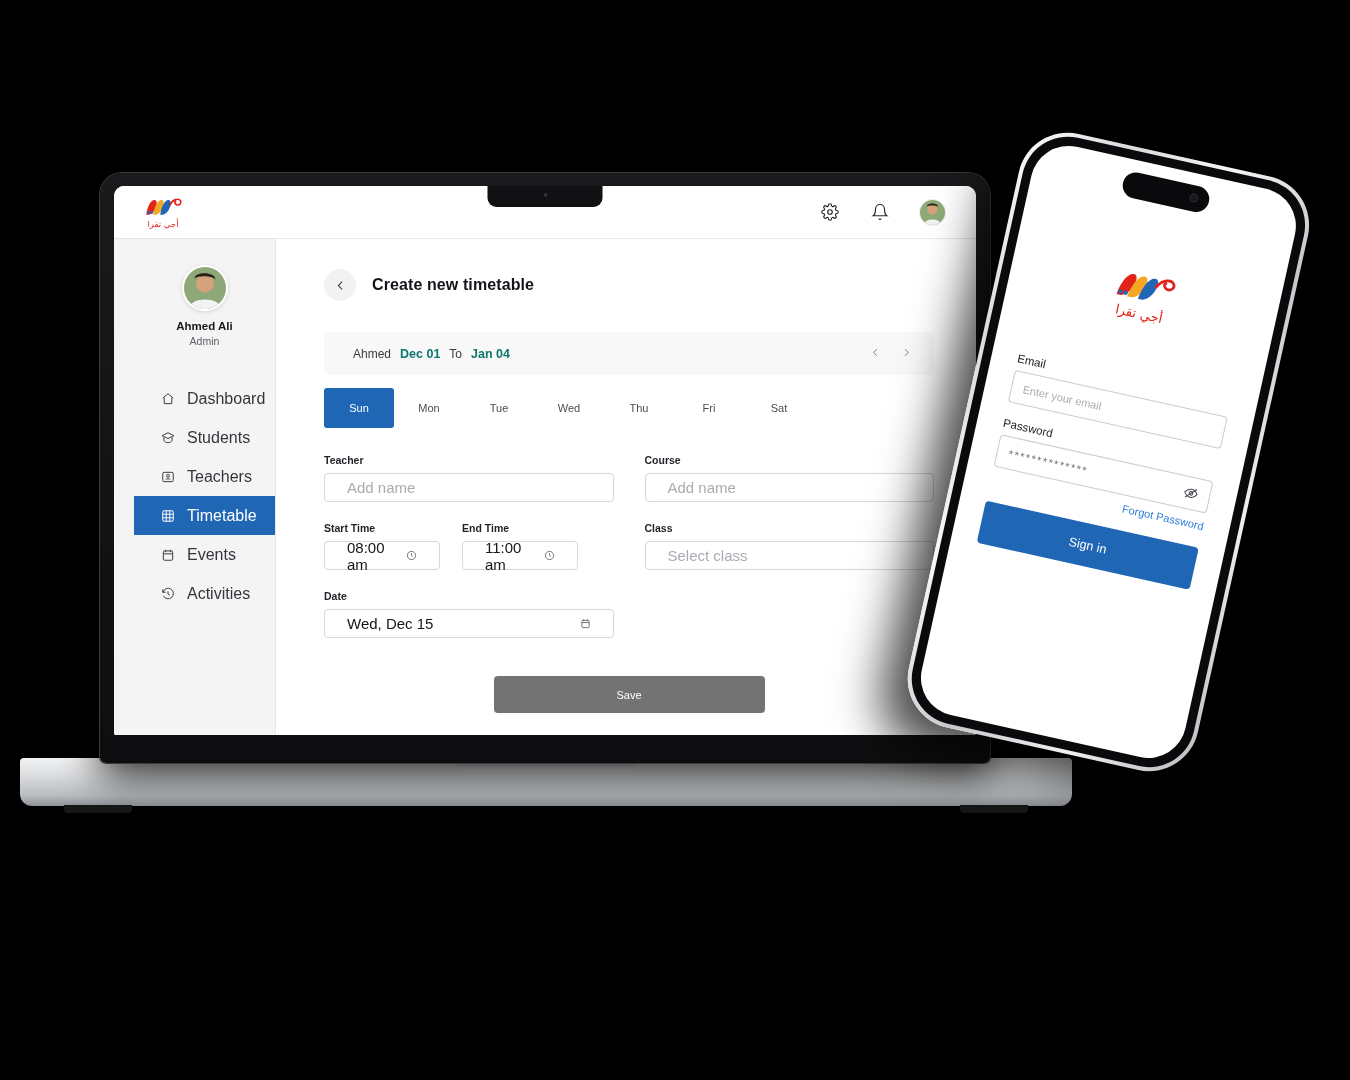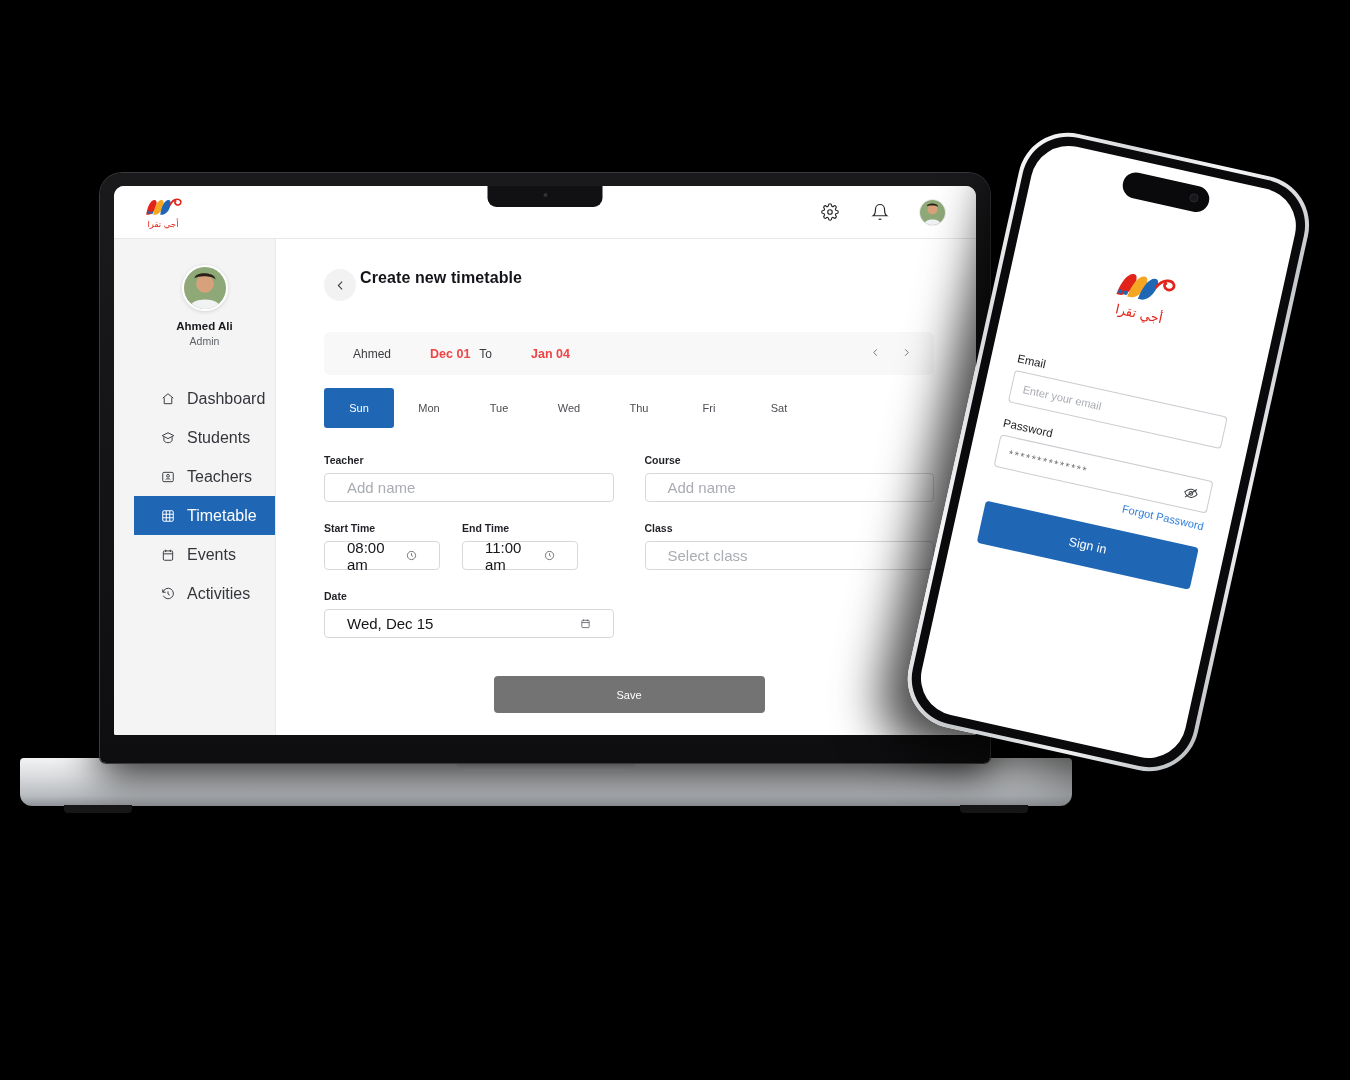--- a/index.html
+++ b/index.html
@@ -179,42 +179,42 @@
 
   .content {
     flex: 1;
     background: #ffffff;
     border-top: 1px solid #e8e8ea;
     padding: 30px 42px 0 48px;
     min-width: 0;
     overflow: hidden;
   }
 
-  .page-head { display:flex; align-items:flex-start; gap: 4px; }
+  .page-head { display:flex; align-items:center; gap: 16px; }
   .back-circle {
     width: 32px; height: 32px;
     border-radius: 50%;
     background: #f2f2f3;
     display:flex; align-items:center; justify-content:center;
     color:#3b3d42;
     cursor:pointer;
   }
   .page-title { font-size: 16px; font-weight: 700; color: #14151a; letter-spacing: .1px; }
 
   .range-bar {
     margin-top: 31px;
     height: 43px;
     background: #f8f8f9;
     border-radius: 6px;
     display:flex; align-items:center;
     padding: 0 22px 0 29px;
     justify-content: space-between;
   }
   .range-left { display:flex; align-items:center; gap: 9px; font-size: 12px; color:#3a3c41; }
-  .range-left b { font-weight: 700; color:#ef4444; font-size: 12.5px; margin-left: 30px; }
+  .range-left b { font-weight: 700; color:#0f766e; font-size: 12.5px; }
   .range-nav { display:flex; align-items:center; gap: 20px; color:#6b6e74; }
   .range-nav span { cursor:pointer; font-size: 13px; line-height:1; }
 
   .days-row { margin-top: 13px; display:flex; }
   .day-cell {
     width: 70px;
     height: 40px;
     display:flex; align-items:center; justify-content:center;
     font-size: 11px;
     color: #4a4d52;

